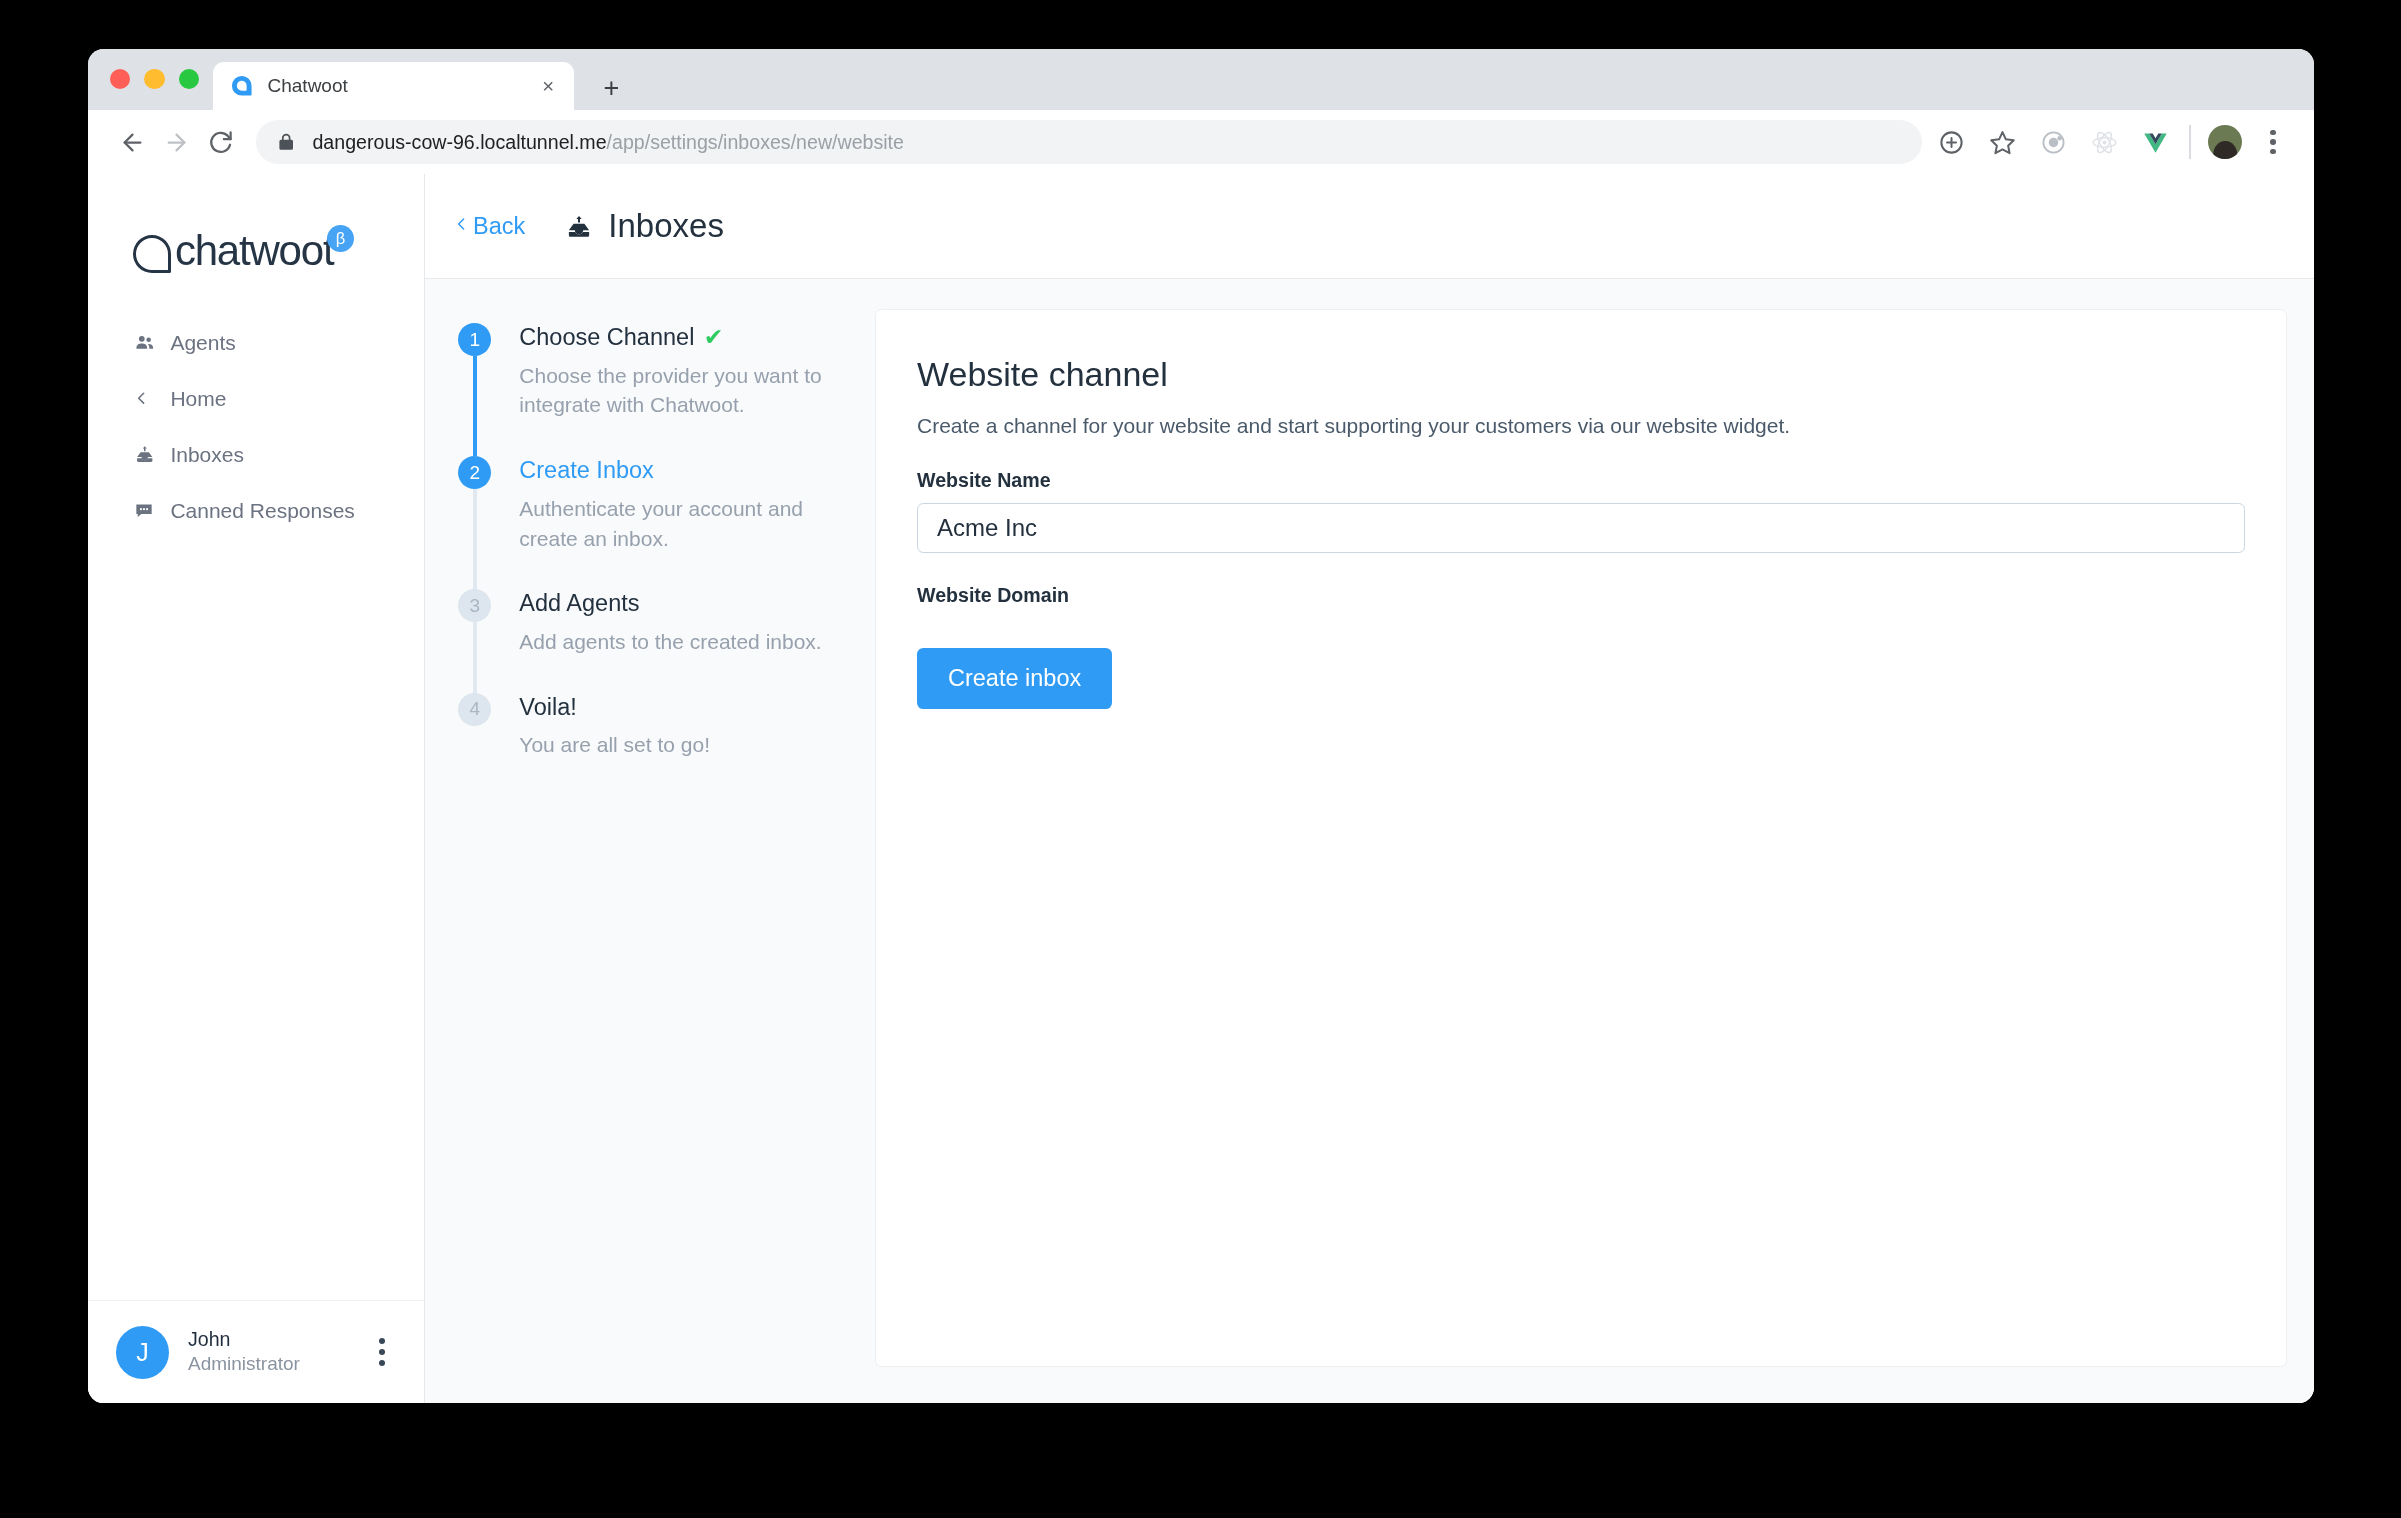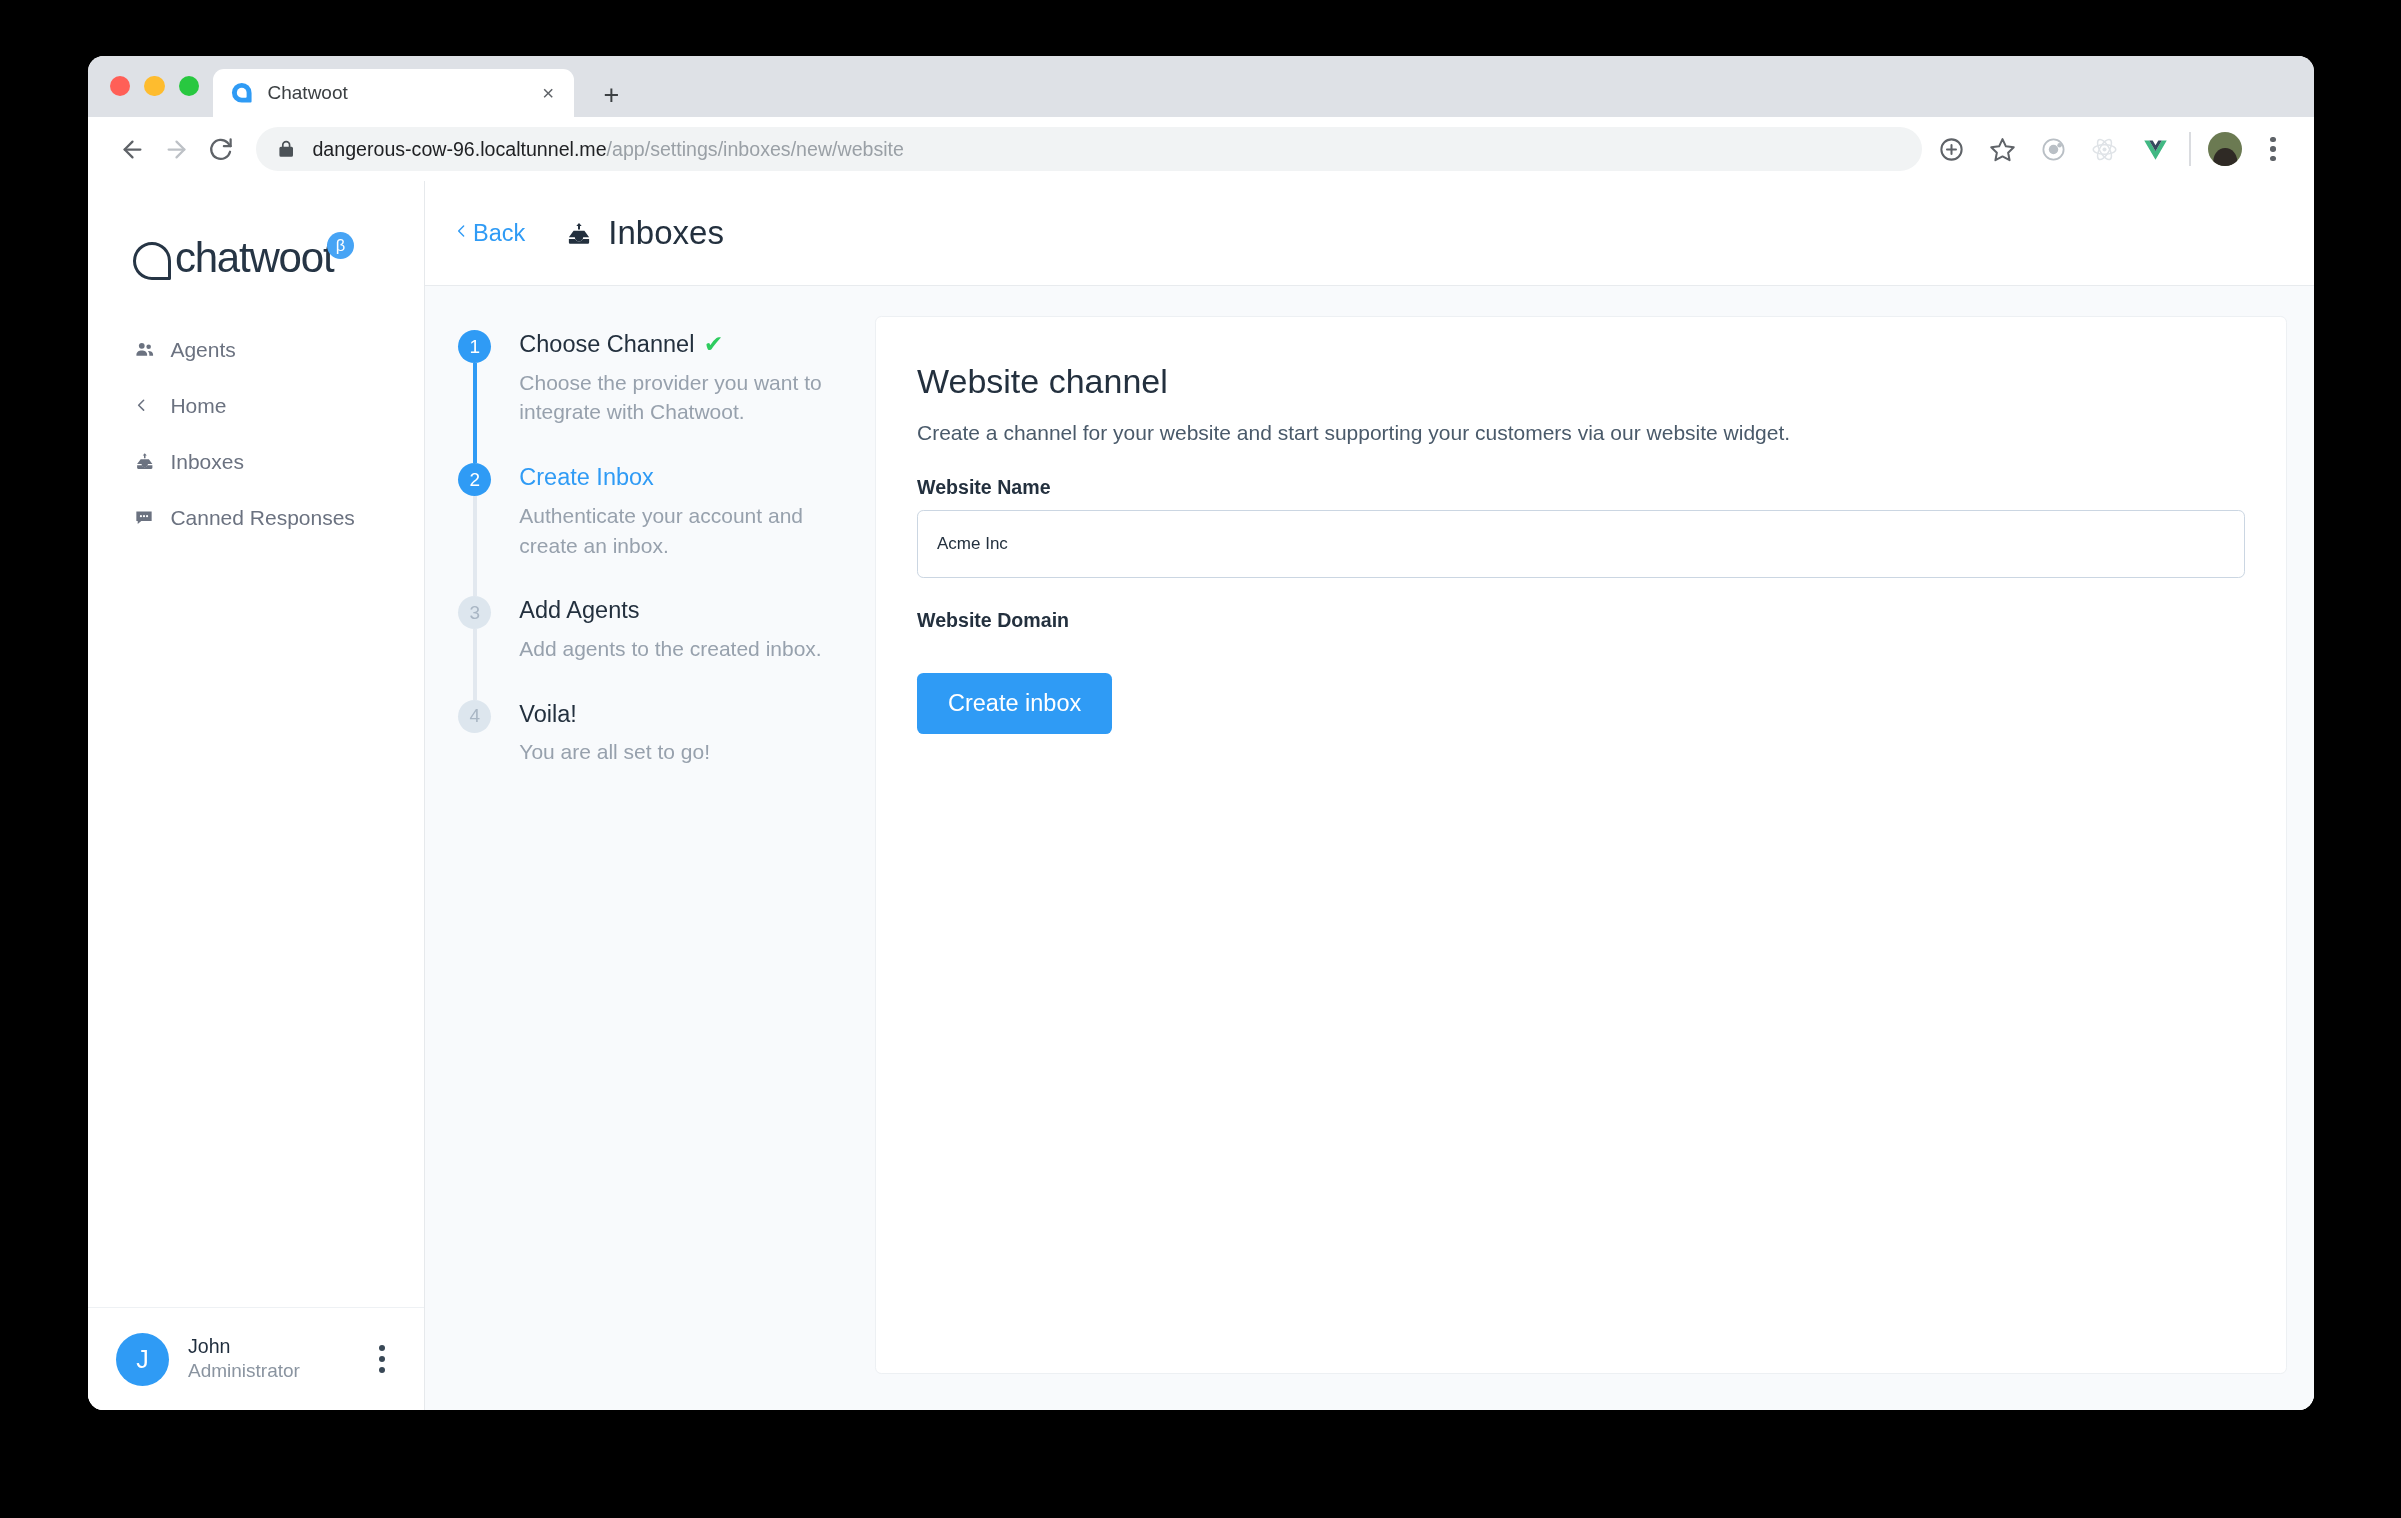--- a/index.html
+++ b/index.html
@@ -9,21 +9,21 @@
     height: 1519px;
     background: #000000;
     font-family: "Liberation Sans", sans-serif;
     overflow: hidden;
   }
 
   
   #browser-window {
     position: absolute;
     left: 88px;
-    top: 56px;
+    top: 49px;
     width: 2226px;
     height: 1354px;
     background: #ffffff;
     border-radius: 15.7px;
     overflow: hidden;
     box-shadow: 0 7.8px 31px rgba(0,0,0,0.35);
   }
 
   
   #tab-strip {
@@ -370,26 +370,26 @@
   .field-group { margin-top: 31px; }
   .field-label {
     display: block;
     font-size: 19.6px;
     font-weight: bold;
     color: #23303e;
     margin-bottom: 11px;
   }
   .field-input {
     width: 100%;
-    height: 68px;
+    height: 50px;
     border-radius: 6.3px;
     border: 1.6px solid #cbd6e2;
     background: #ffffff;
     padding: 8px 19px;
-    font-size: 17px;
+    font-size: 24px;
     color: #23303e;
     font-family: "Liberation Sans", sans-serif;
     outline: none;
   }
   .field-input.focused {
     border-color: #5eaff8;
     box-shadow: 0 0 0 0.8px #5eaff8;
   }
   #create-inbox-button {
     margin-top: 30px;

